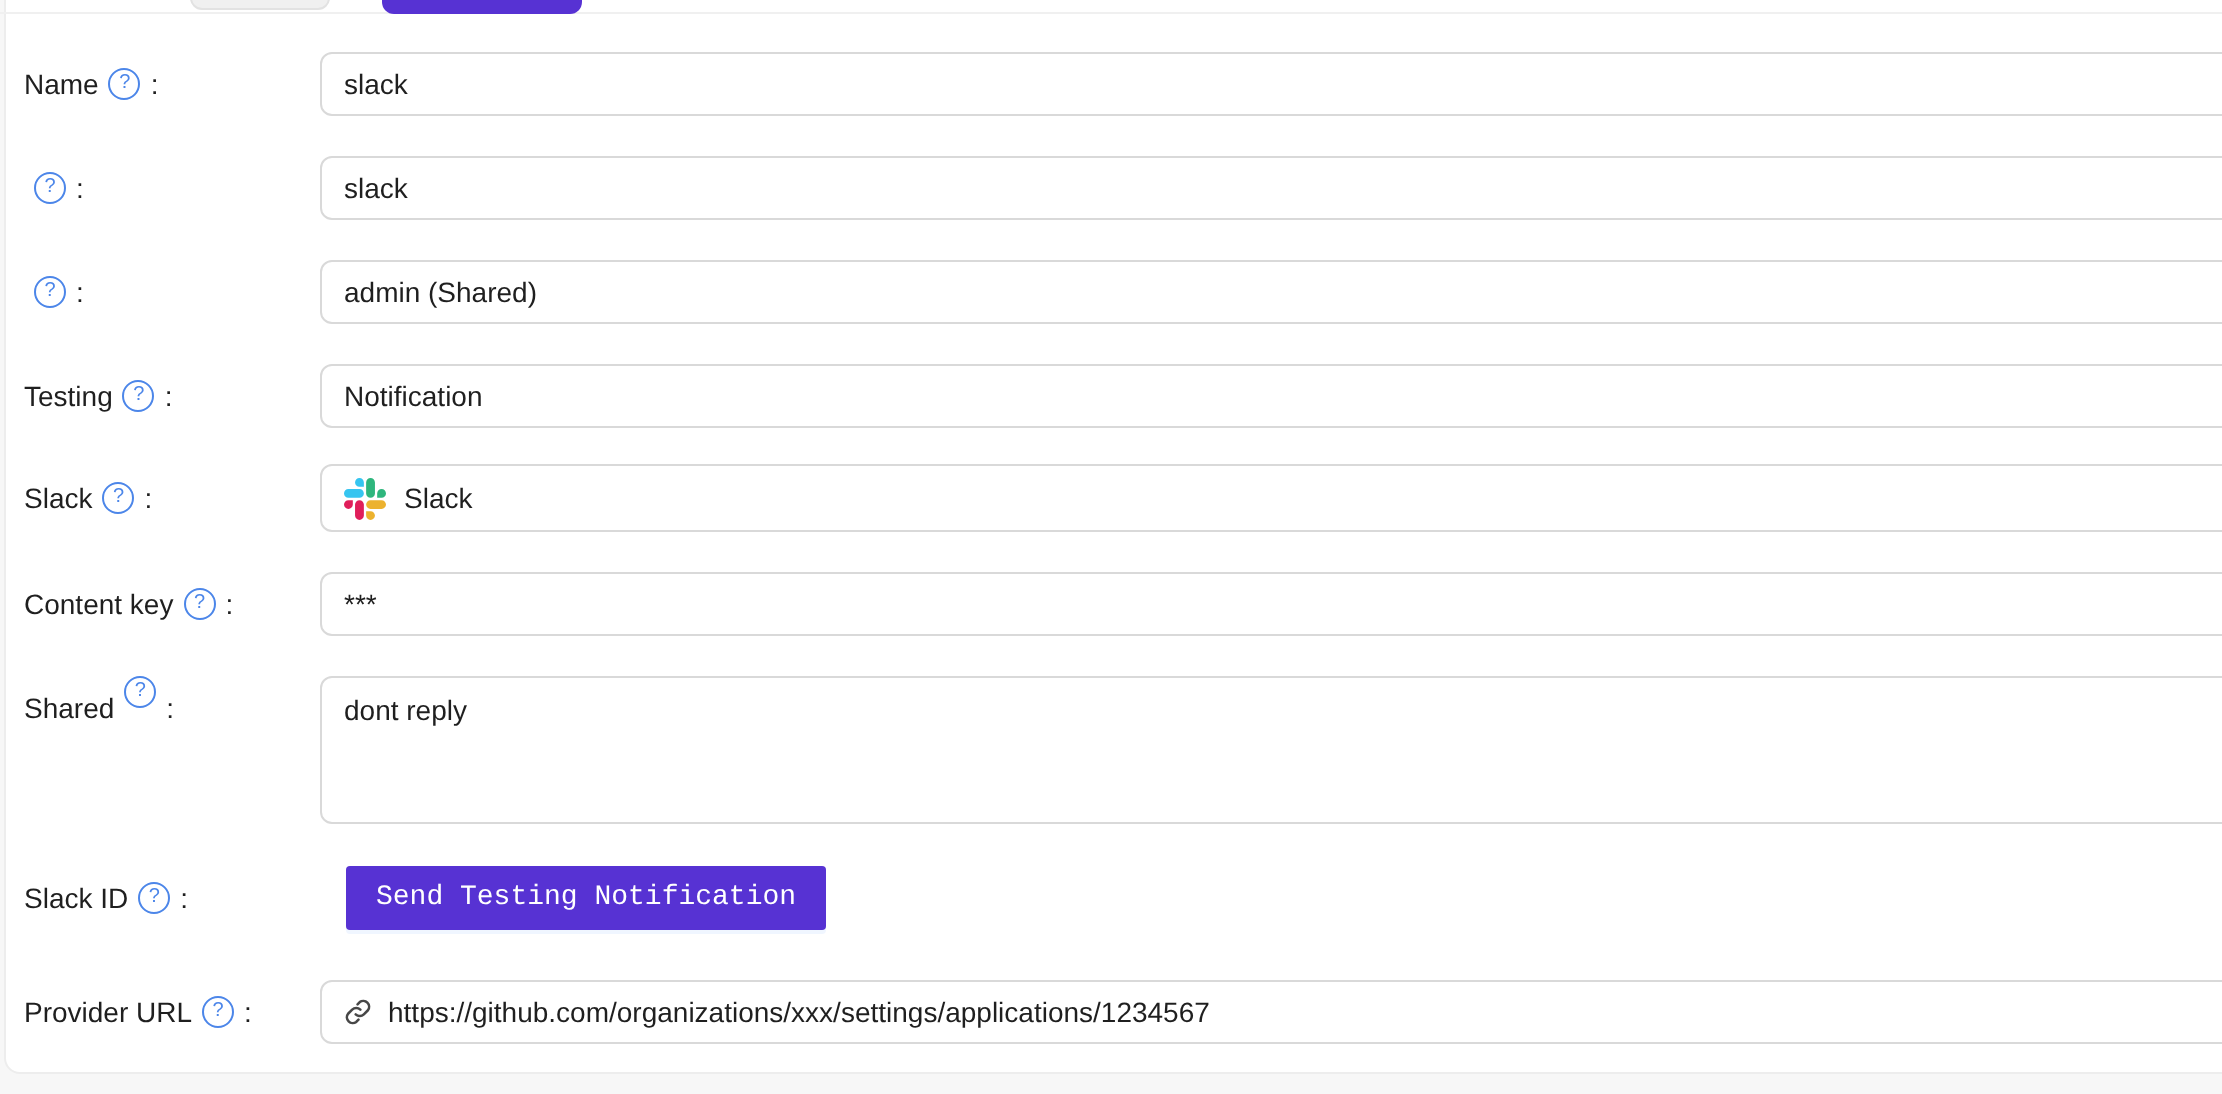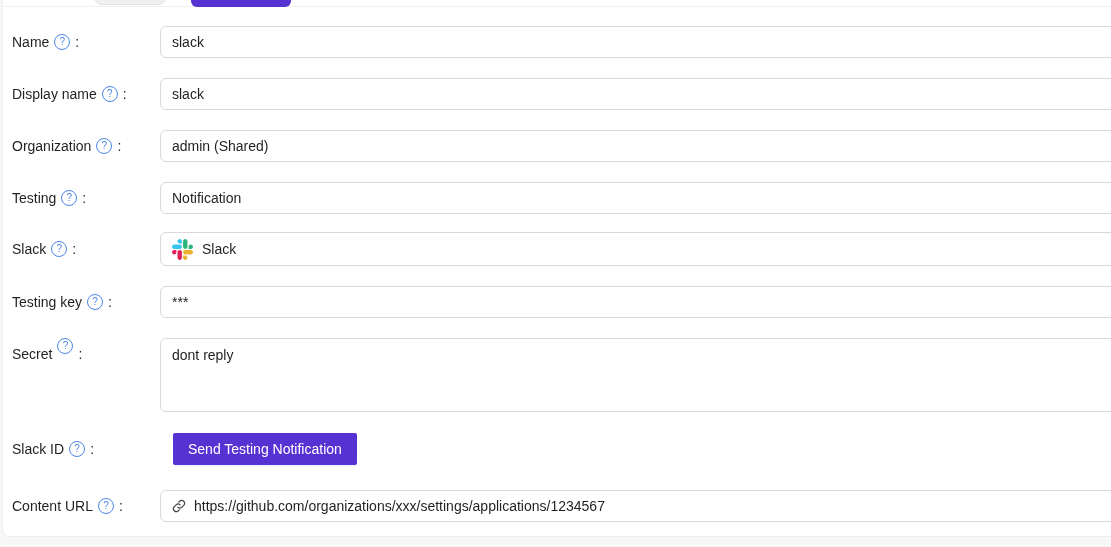--- a/index.html
+++ b/index.html
@@ -58,21 +58,21 @@
   textarea.field{
     resize:none;align-items:flex-start;padding:5px 11px;line-height:22px;outline:none;
   }
   .row.top-align{align-items:stretch;}
   .row.top-align .lbl{align-items:flex-start;}
   .slack-logo{width:21px;height:21px;margin-right:9px;flex:0 0 auto;}
   .link-icon{width:14px;height:14px;margin-right:8px;flex:0 0 auto;color:rgba(0,0,0,0.72);}
   .chat-field{flex:0 0 440px;width:440px;}
   .send-btn{
     margin-left:13px;height:32px;padding:0 15px;border:none;border-radius:2px;
-    background:var(--accent,#5732d3);color:#fff;font-family:Liberation Sans, sans-serif;font-size:14px;
+    background:var(--accent,#5732d3);color:#fff;font-family:Liberation Mono, monospace;font-size:14px;
     cursor:pointer;box-shadow:0 2px 0 rgba(5,95,255,0.06);white-space:nowrap;
   }
   
   #row-name{top:26px;height:32px;}
   #row-display-name{top:78px;height:32px;}
   #row-organization{top:130px;height:32px;}
   #row-category{top:182px;height:32px;}
   #row-type{top:232px;height:34px;}
   #row-secret-key{top:286px;height:32px;}
   #row-content{top:338px;height:74px;}
@@ -92,30 +92,28 @@
     <span class="lbl">
       <span>Name</span>
       <span class="help">?</span>
       <span class="colon">:</span>
     </span>
     <input class="field" type="text" value="slack" style="">
   </div>
 
   <div class="row" id="row-display-name">
     <span class="lbl">
-      <span>Display name</span>
       <span class="help">?</span>
       <span class="colon">:</span>
     </span>
     <input class="field" type="text" value="slack" style="">
   </div>
 
   <div class="row" id="row-organization">
     <span class="lbl">
-      <span>Organization</span>
       <span class="help">?</span>
       <span class="colon">:</span>
     </span>
     <input class="field" type="text" value="admin (Shared)" style="">
   </div>
 
   <div class="row" id="row-category">
     <span class="lbl">
       <span>Testing</span>
       <span class="help">?</span>
@@ -136,48 +134,48 @@
         <path style="fill:var(--slack-blue,#36C5F0)" d="M45.2 25.8c-7.1 0-12.9-5.8-12.9-12.9S38.1 0 45.2 0s12.9 5.8 12.9 12.9v12.9H45.2zM45.2 32.3c7.1 0 12.9 5.8 12.9 12.9s-5.8 12.9-12.9 12.9H12.9C5.8 58.1 0 52.3 0 45.2s5.8-12.9 12.9-12.9h32.3z"></path>
         <path style="fill:var(--slack-green,#2EB67D)" d="M97 45.2c0-7.1 5.8-12.9 12.9-12.9s12.9 5.8 12.9 12.9-5.8 12.9-12.9 12.9H97V45.2zM90.5 45.2c0 7.1-5.8 12.9-12.9 12.9s-12.9-5.8-12.9-12.9V12.9C64.7 5.8 70.5 0 77.6 0s12.9 5.8 12.9 12.9v32.3z"></path>
         <path style="fill:var(--slack-yellow,#ECB22E)" d="M77.6 97c7.1 0 12.9 5.8 12.9 12.9s-5.8 12.9-12.9 12.9-12.9-5.8-12.9-12.9V97h12.9zM77.6 90.5c-7.1 0-12.9-5.8-12.9-12.9s5.8-12.9 12.9-12.9h32.3c7.1 0 12.9 5.8 12.9 12.9s-5.8 12.9-12.9 12.9H77.6z"></path>
       </svg>
       <span>Slack</span>
     </div>
   </div>
 
   <div class="row" id="row-secret-key">
     <span class="lbl">
-      <span>Testing key</span>
+      <span>Content key</span>
       <span class="help">?</span>
       <span class="colon">:</span>
     </span>
     <input class="field" type="text" value="***" style="">
   </div>
 
   <div class="row top-align" id="row-content">
     <span class="lbl">
-      <span>Secret</span>
+      <span>Shared</span>
       <span class="help">?</span>
       <span class="colon">:</span>
     </span>
     <textarea class="field" style="">dont reply</textarea>
   </div>
 
   <div class="row" id="row-chat-id">
     <span class="lbl">
       <span>Slack ID</span>
       <span class="help">?</span>
       <span class="colon">:</span>
     </span>
     <button class="send-btn">Send Testing Notification</button>
   </div>
 
   <div class="row" id="row-provider-url">
     <span class="lbl">
-      <span>Content URL</span>
+      <span>Provider URL</span>
       <span class="help">?</span>
       <span class="colon">:</span>
     </span>
     <div class="field">
       <svg class="link-icon" viewBox="0 0 24 24" fill="none" stroke="currentColor" stroke-width="2.2" stroke-linecap="round" stroke-linejoin="round" aria-hidden="true">
         <path d="M10 14a5 5 0 0 0 7 0l3.5-3.5a5 5 0 0 0-7-7L11.6 5.4"></path>
         <path d="M14 10a5 5 0 0 0-7 0l-3.5 3.5a5 5 0 0 0 7 7l1.9-1.9"></path>
       </svg>
       <input class="bare" type="text" value="https://github.com/organizations/xxx/settings/applications/1234567" style="">
     </div>

